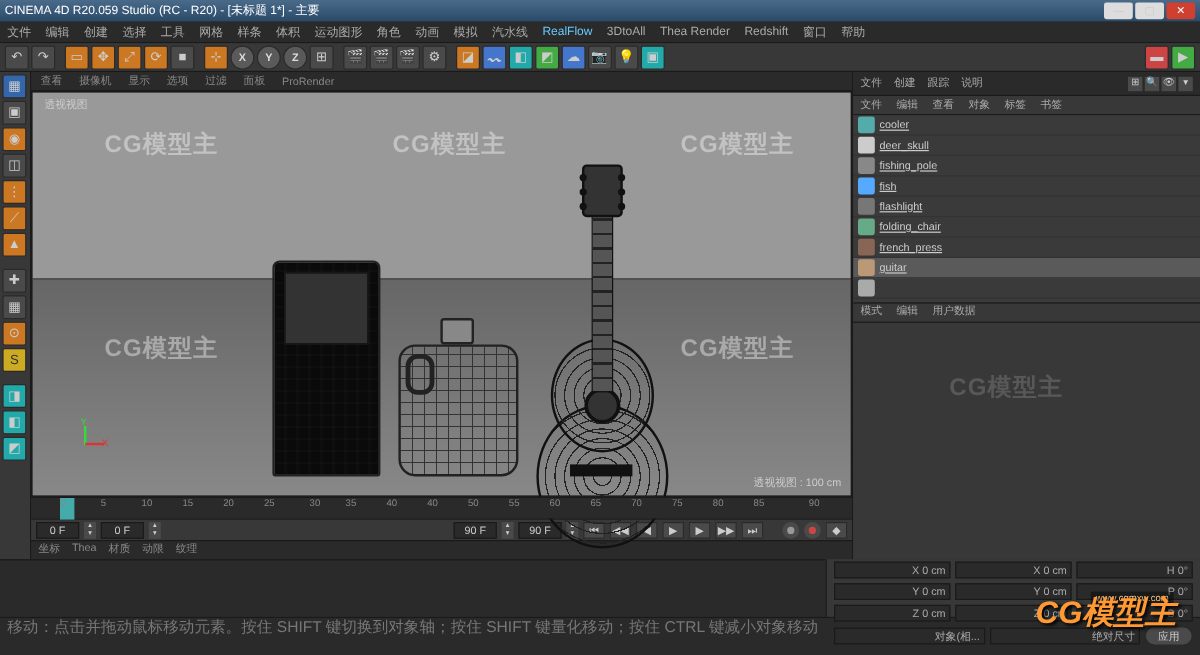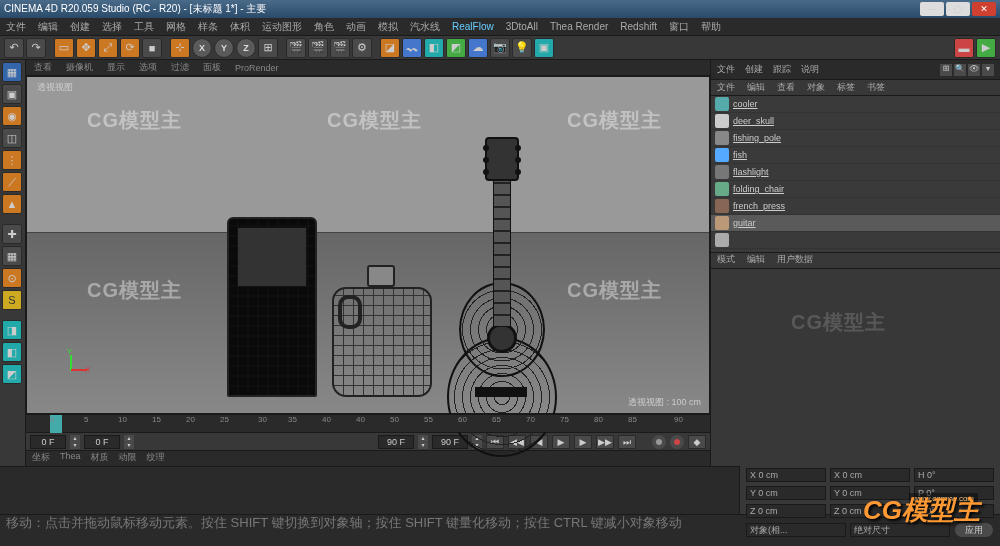--- a/index.html
+++ b/index.html
@@ -96,21 +96,21 @@
 .rp-tabs span { color: #aaa; font-size: 9px; }
 .objlist { flex: 1; background: #3a3a3a; overflow: hidden; text-decoration: underline; }
 .objrow { height: 17px; display: flex; align-items: center; padding: 0 4px; gap: 4px; border-bottom: 1px solid #333; }
 .objrow.selected { background: #5a5a5a; }
 .objicon { width: 14px; height: 14px; border-radius: 2px; }
 .objlabel { color: #ccc; font-size: 9px; }
 .attrpanel { height: 214px; background: #383838; border-top: 1px solid #1a1a1a; }
 .attr-tabs { height: 16px; display: flex; align-items: flex-start; padding: 0 6px; gap: 12px; border-bottom: 1px solid #1a1a1a; }
 .attr-tabs span { color: #aaa; font-size: 9px; }
 
-.coordpanel { width: 261px; background: #383838; border-left: 1px solid #1a1a1a; }
+.coordpanel { width: 312px; background: #383838; border-left: 1px solid #1a1a1a; text-align: right; }
 .coordrow { display: flex; gap: 4px; padding: 2px 6px; align-items: center; }
 .coordfield { flex: 1; height: 14px; background: #2a2a2a; border: 1px solid #1a1a1a; color: #aaa; font-size: 9px; padding: 0 3px; line-height: 12px; }
 .applybtn { height: 16px; background: #4a4a4a; border: 1px solid #2a2a2a; border-radius: 8px; padding: 0 10px; color: #ccc; font-size: 9px; line-height: 14px; }
 
 .statusbar { height: 16px; background: #2a2a2a; border-top: 1px solid #1a1a1a; display: flex; align-items: center; padding: 0 6px; }
 .statusbar span { color: #777; font-size: 13px; }
 
 .cglogo { position: absolute; right: 20px; bottom: 18px; font-size: 26px; font-weight: bold; color: #ff9933; text-shadow: 2px 2px 3px #000; font-style: italic; }
 .cgurl { position: absolute; right: 22px; bottom: 42px; font-size: 8px; color: #ffcc88; background: rgba(0,0,0,0.4); padding: 1px 4px; }
 </style>

